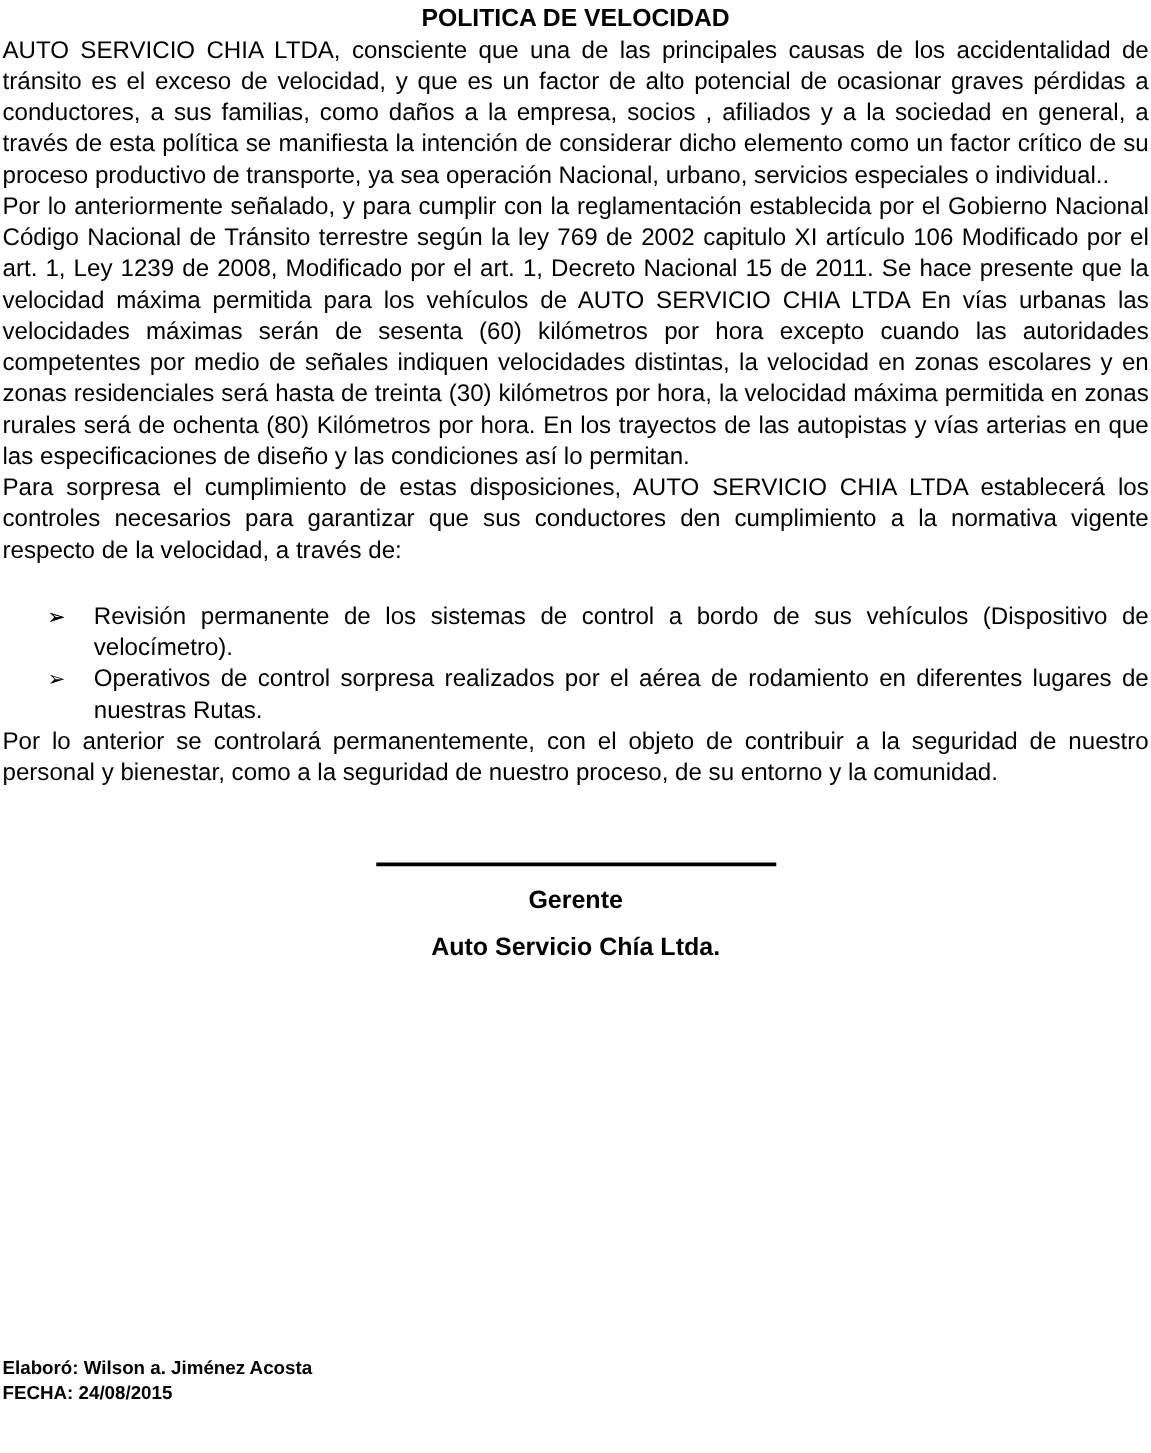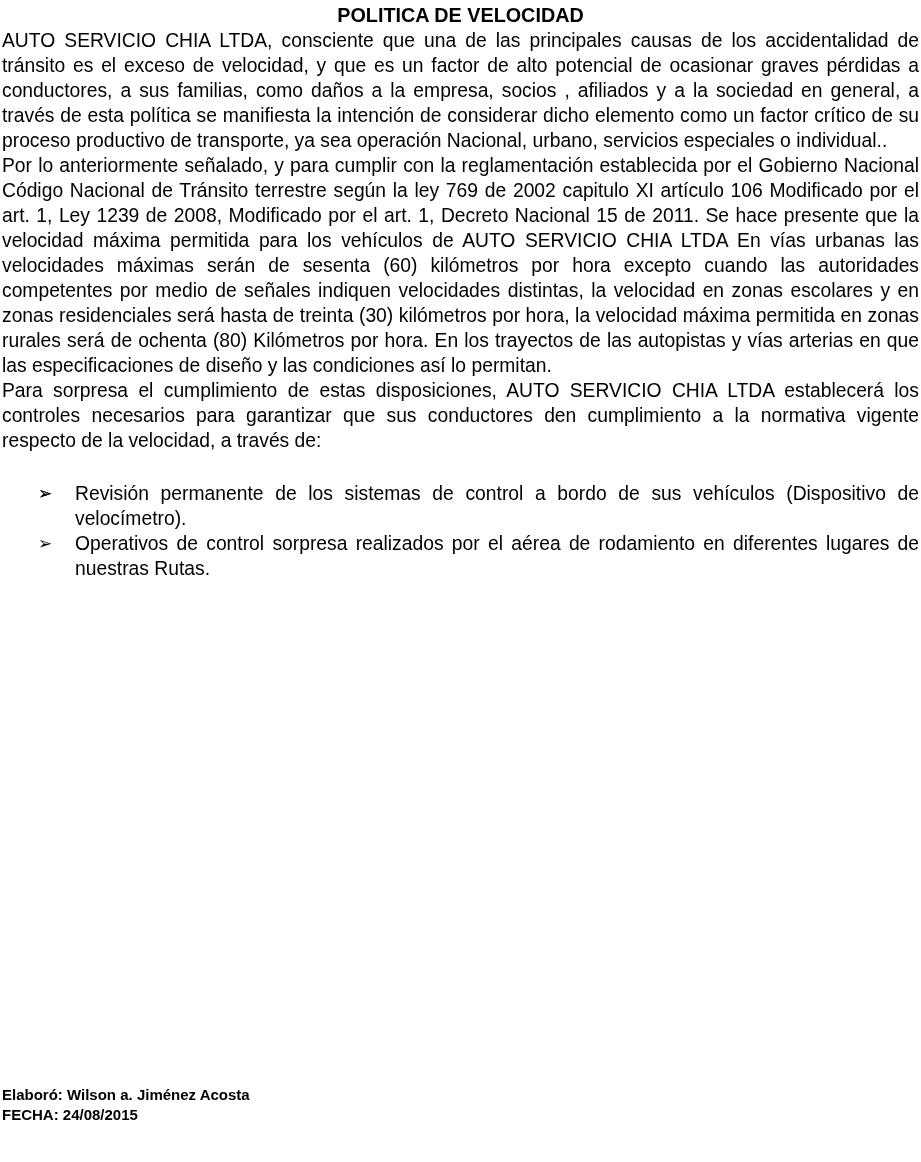--- a/index.html
+++ b/index.html
@@ -98,20 +98,26 @@
     <div class="bullet-item">
       <span class="bullet-marker">➢</span>
       <span>Revisión permanente de los sistemas de control a bordo de sus vehículos (Dispositivo de velocímetro).</span>
     </div>
     <div class="bullet-item">
       <span class="bullet-marker">➢</span>
       <span>Operativos de control sorpresa realizados por el aérea de rodamiento en diferentes lugares de nuestras Rutas.</span>
     </div>
   </div>
 
+  <p class="body-par par-4">Por lo anterior se controlará permanentemente, con el objeto de contribuir a la seguridad de nuestro personal y bienestar, como a la seguridad de nuestro proceso, de su entorno y la comunidad.</p>
 
+  <div class="signature">
+    <div class="sig-line"></div>
+    <div class="sig-role">Gerente</div>
+    <div class="sig-company">Auto Servicio Chía Ltda.</div>
+  </div>
 
   <div class="doc-footer">
     <div>Elaboró: Wilson a. Jiménez Acosta</div>
     <div>FECHA: 24/08/2015</div>
   </div>
 
 </div>
 
 </body></html>

